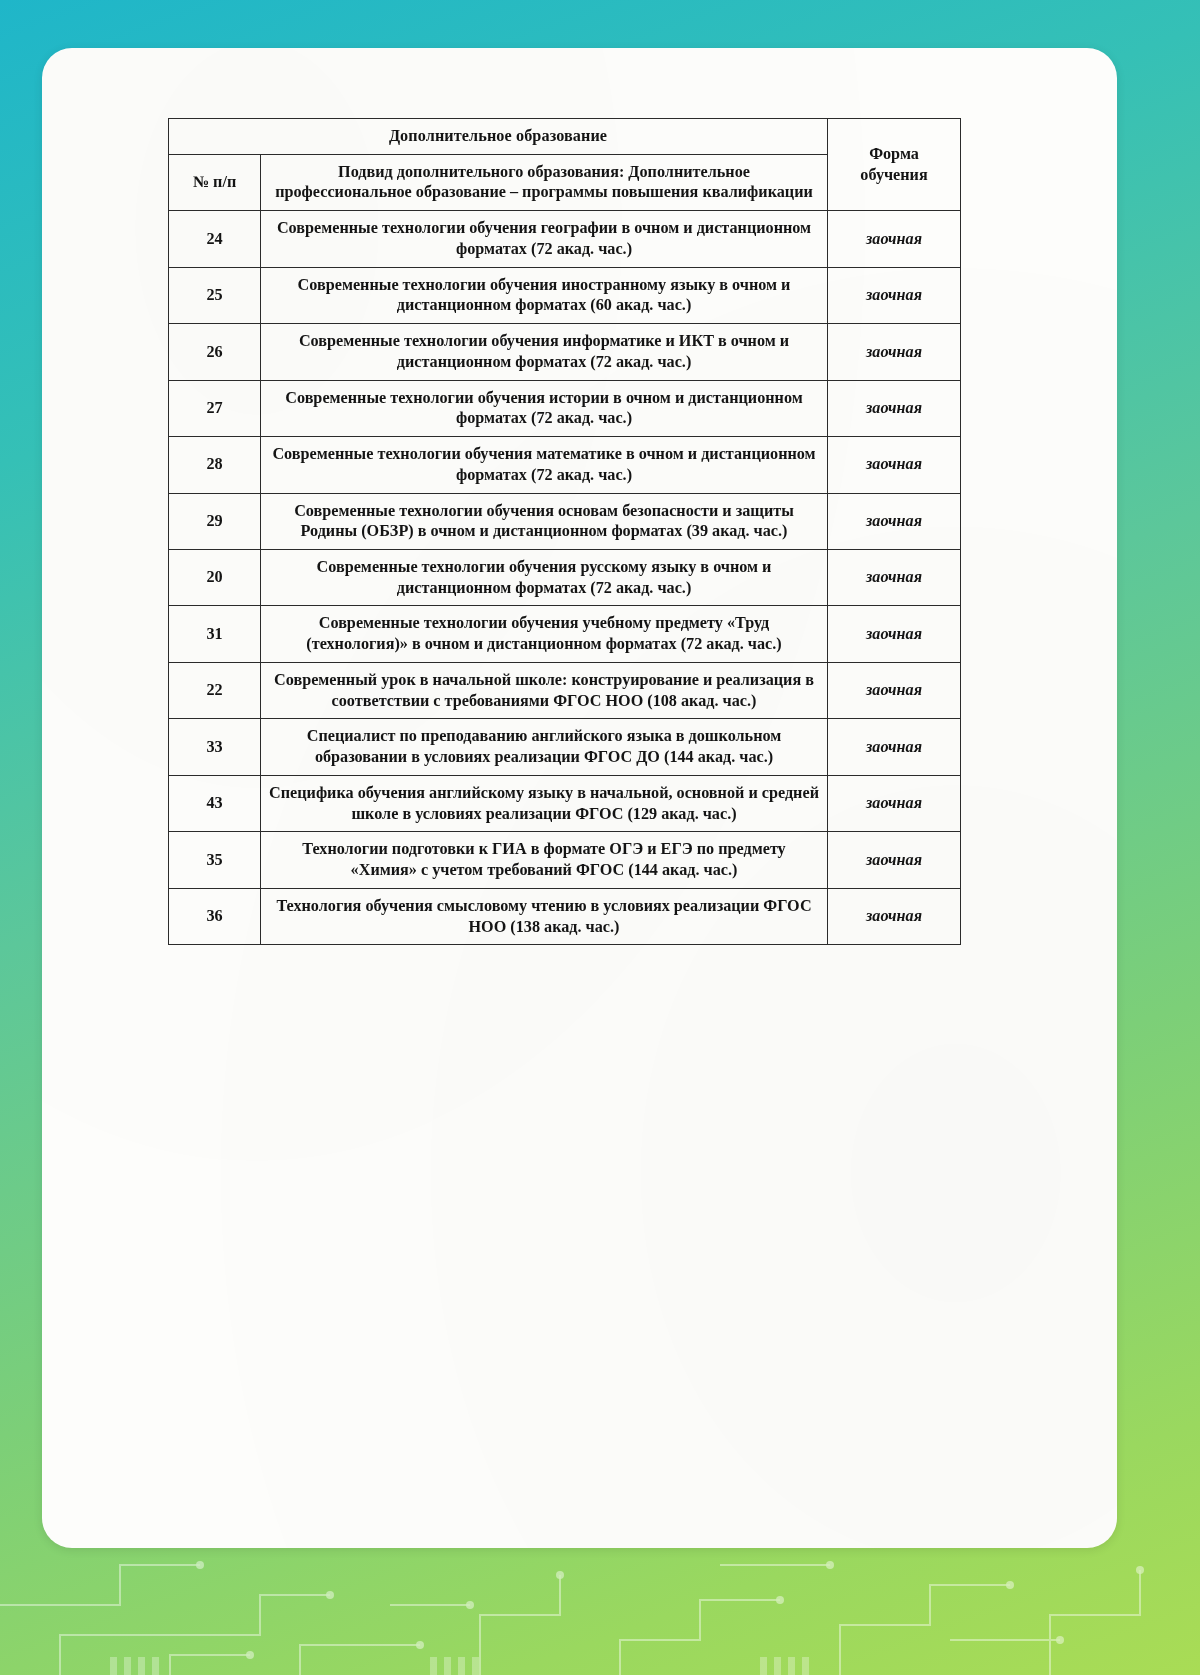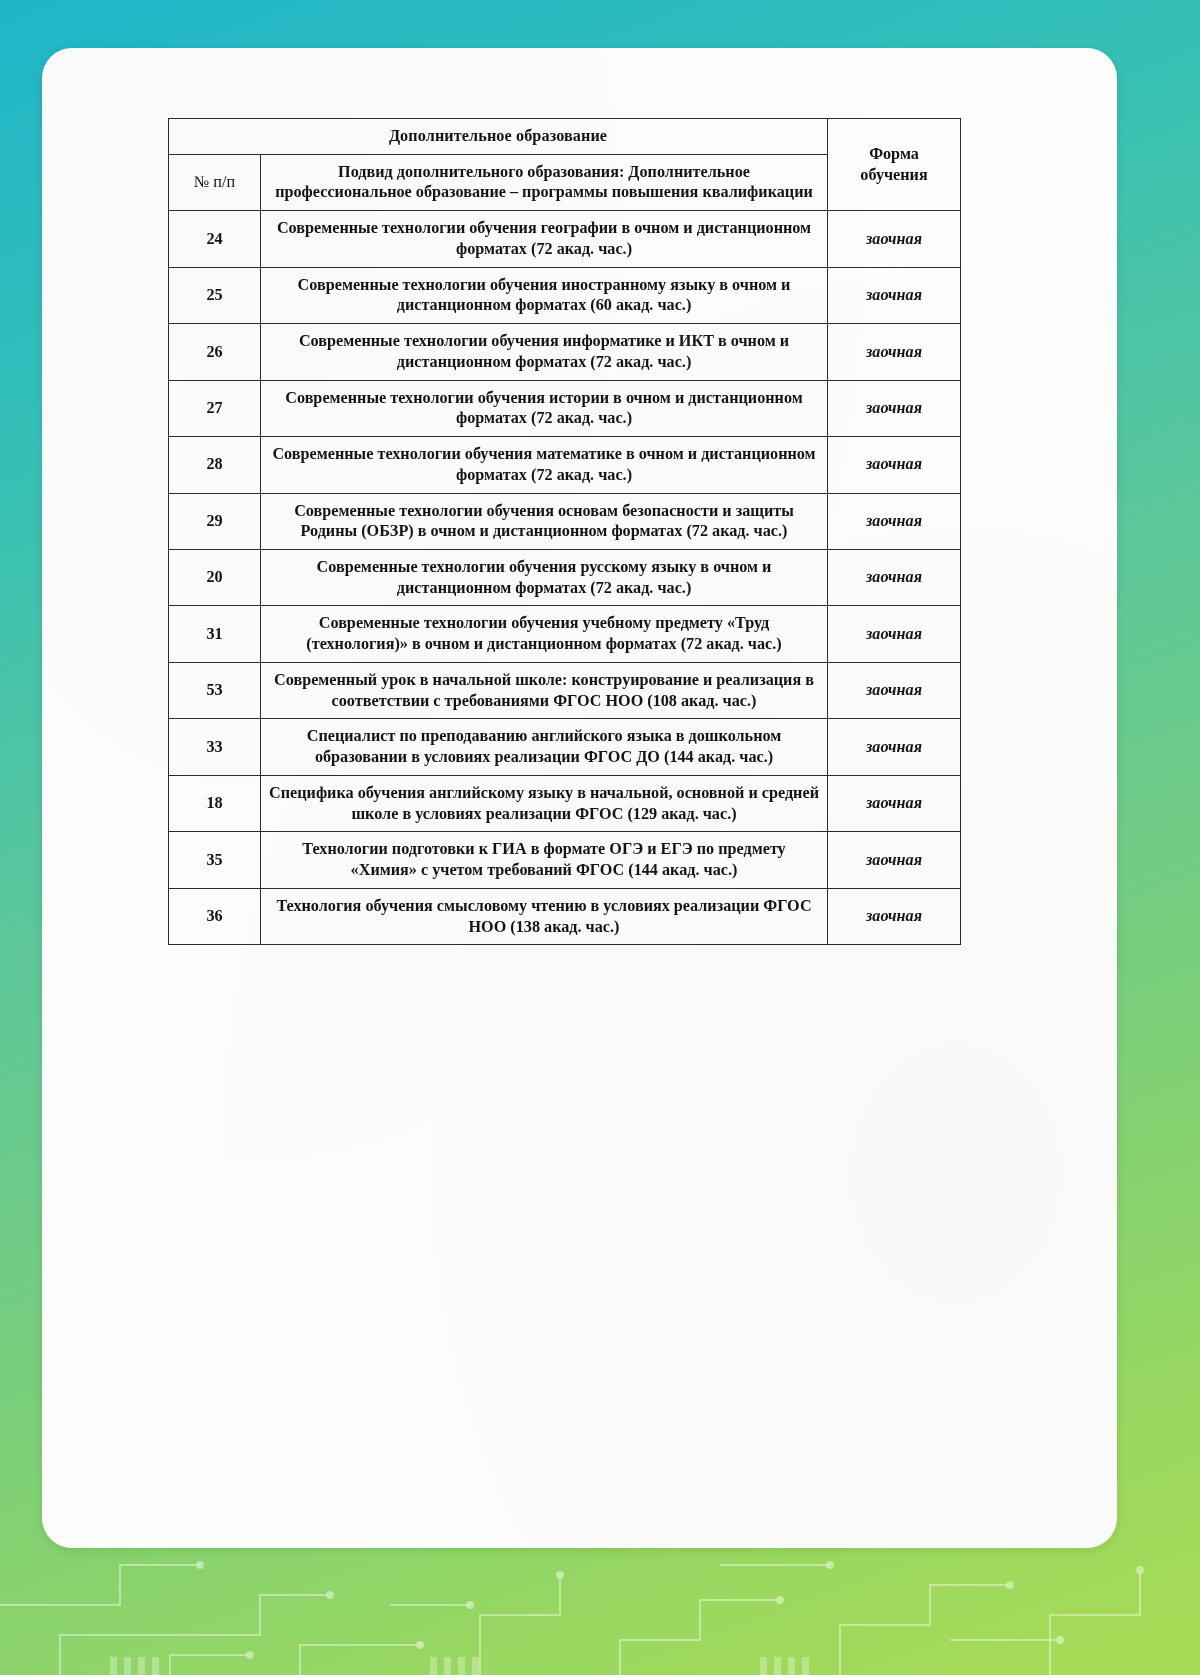--- a/index.html
+++ b/index.html
@@ -78,21 +78,21 @@
     padding: 12px 8px;
     letter-spacing: 0.1px;
   }
   th.head-sub {
     font-weight: bold;
     font-size: 16.6px;
     padding: 12px 10px;
     line-height: 1.35;
   }
   th.head-num {
-    font-weight: normal;
+    font-weight: bold;
     font-size: 16.6px;
   }
   th.head-form {
     font-weight: bold;
     font-size: 16.6px;
     line-height: 1.35;
   }
   td.col-num {
     font-weight: bold;
     font-size: 16.4px;
@@ -205,45 +205,45 @@
             <td class="col-name">Современные технологии обучения истории в очном и дистанционном форматах (72 акад. час.)</td>
             <td class="col-form">заочная</td>
           </tr>
           <tr>
             <td class="col-num">28</td>
             <td class="col-name">Современные технологии обучения математике в очном и дистанционном форматах (72 акад. час.)</td>
             <td class="col-form">заочная</td>
           </tr>
           <tr>
             <td class="col-num">29</td>
-            <td class="col-name">Современные технологии обучения основам безопасности и защиты Родины (ОБЗР) в очном и дистанционном форматах (72 акад. час.)</td>
+            <td class="col-name">Современные технологии обучения основам безопасности и защиты Родины (ОБЗР) в очном и дистанционном форматах (39 акад. час.)</td>
             <td class="col-form">заочная</td>
           </tr>
           <tr>
             <td class="col-num">20</td>
             <td class="col-name">Современные технологии обучения русскому языку в очном и дистанционном форматах (72 акад. час.)</td>
             <td class="col-form">заочная</td>
           </tr>
           <tr>
             <td class="col-num">31</td>
             <td class="col-name">Современные технологии обучения учебному предмету «Труд (технология)» в очном и дистанционном форматах (72 акад. час.)</td>
             <td class="col-form">заочная</td>
           </tr>
           <tr>
-            <td class="col-num">53</td>
+            <td class="col-num">22</td>
             <td class="col-name">Современный урок в начальной школе: конструирование и реализация в соответствии с требованиями ФГОС НОО (108 акад. час.)</td>
             <td class="col-form">заочная</td>
           </tr>
           <tr>
             <td class="col-num">33</td>
             <td class="col-name">Специалист по преподаванию английского языка в дошкольном образовании в условиях реализации ФГОС ДО (144 акад. час.)</td>
             <td class="col-form">заочная</td>
           </tr>
           <tr>
-            <td class="col-num">18</td>
+            <td class="col-num">43</td>
             <td class="col-name">Специфика обучения английскому языку в начальной, основной и средней школе в условиях реализации ФГОС (129 акад. час.)</td>
             <td class="col-form">заочная</td>
           </tr>
           <tr>
             <td class="col-num">35</td>
             <td class="col-name">Технологии подготовки к ГИА в формате ОГЭ и ЕГЭ по предмету «Химия» с учетом требований ФГОС (144 акад. час.)</td>
             <td class="col-form">заочная</td>
           </tr>
           <tr>
             <td class="col-num">36</td>

